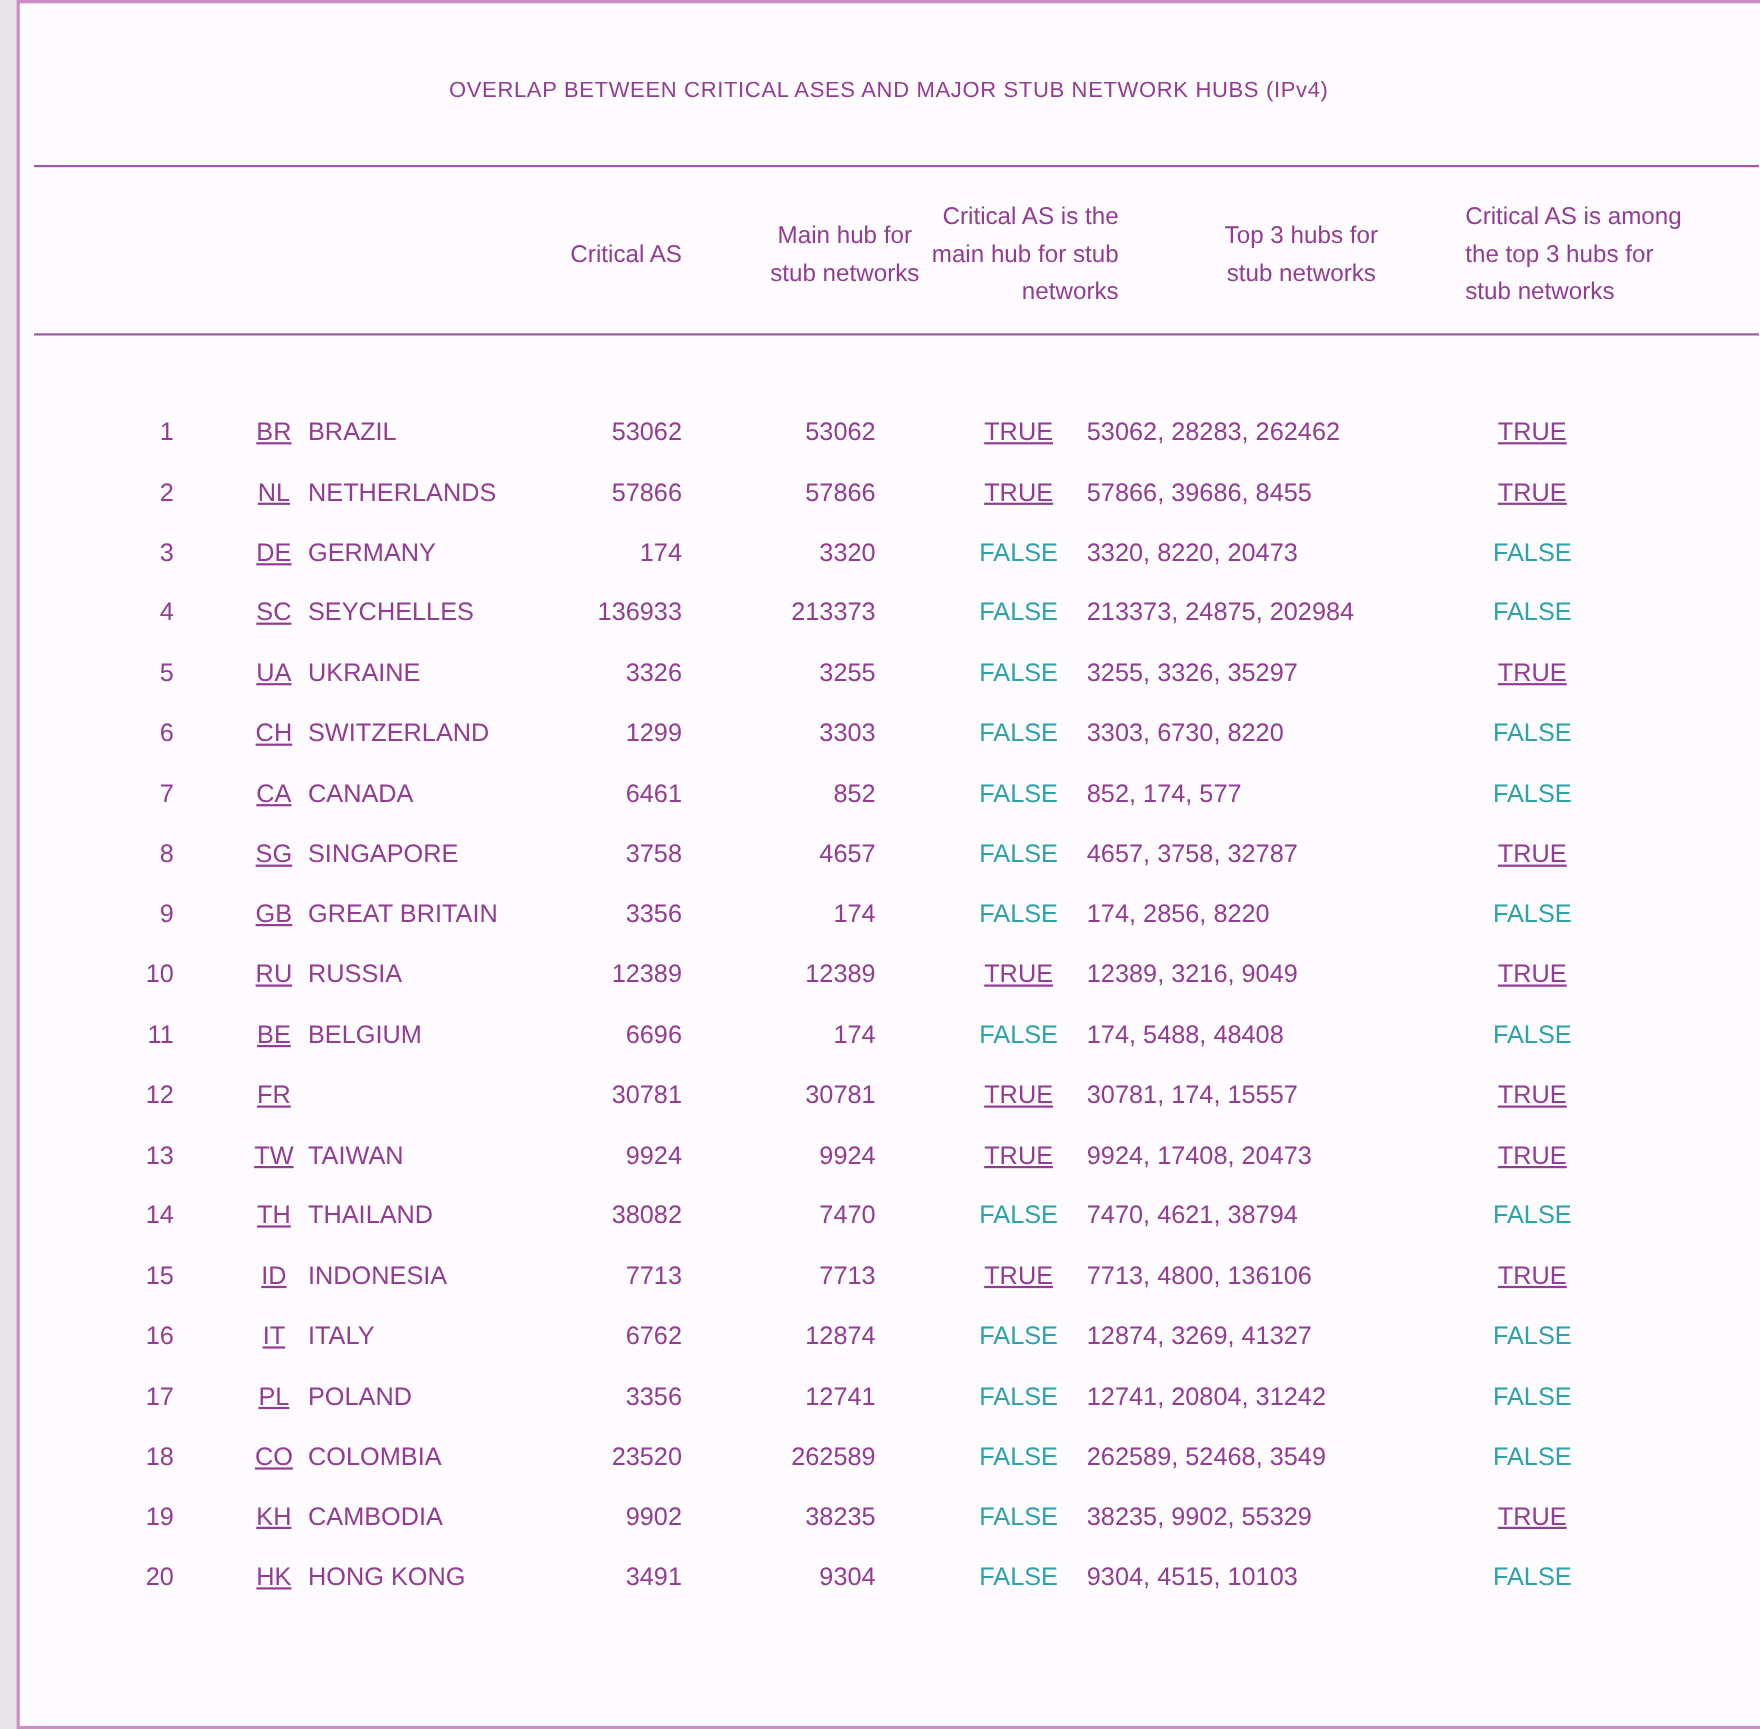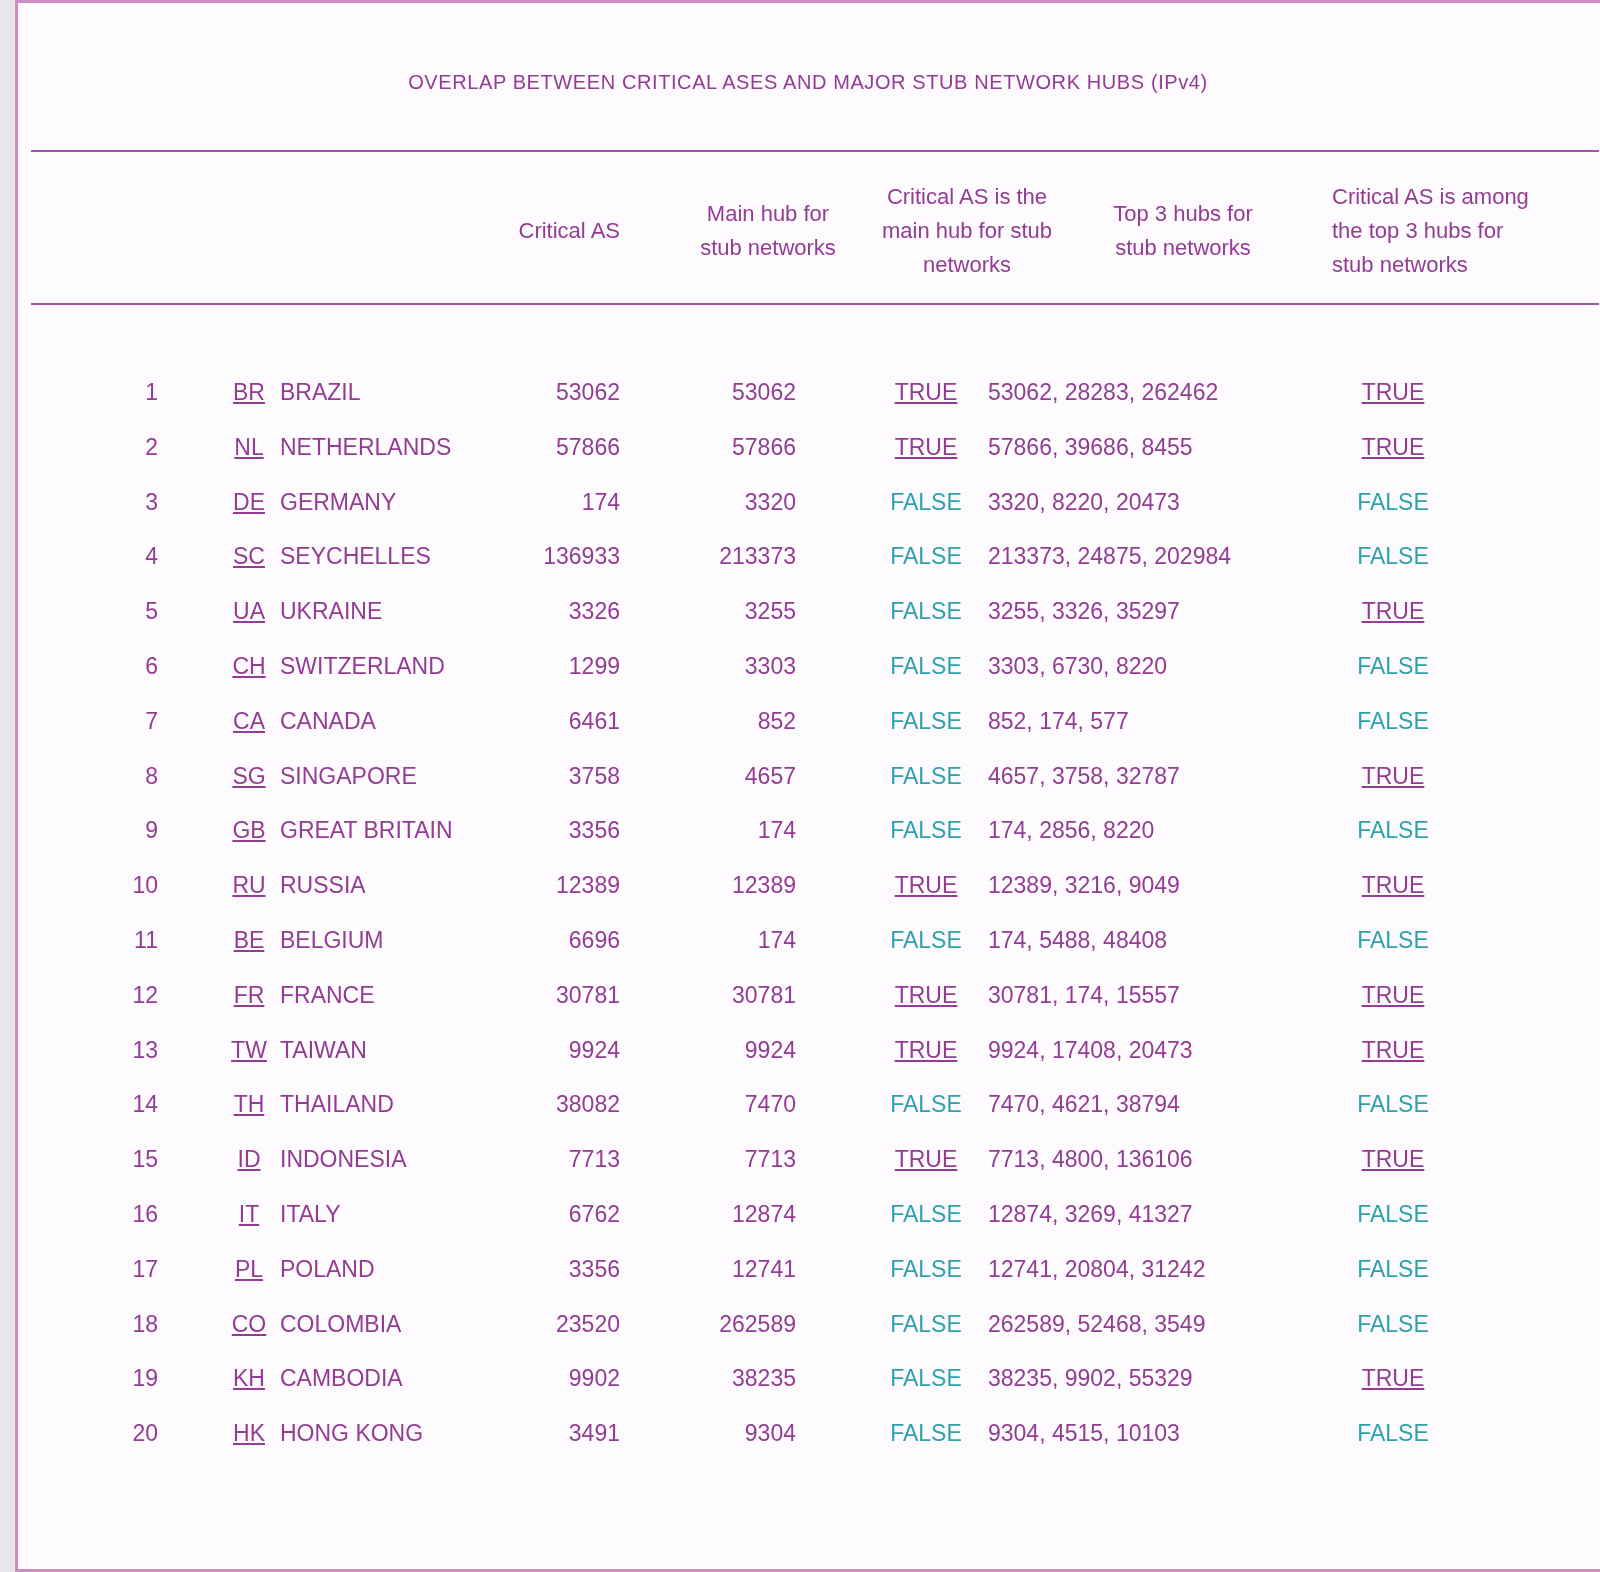--- a/index.html
+++ b/index.html
@@ -28,21 +28,21 @@
   .rule-top{top:147px;}
   .rule-bottom{top:300px;}
   .hcell{
     position:absolute;
     font-size:22px;line-height:34px;
     white-space:pre-line;
     color:var(--purple,#933C93);
   }
   .h-cas   {left:430px;width:172px;top:211px;text-align:right;}
   .h-mh    {left:680px;width:140px;top:194px;text-align:center;}
-  .h-imh   {left:849px;width:200px;top:177px;text-align:center;}
+  .h-imh   {left:799px;width:200px;top:177px;text-align:right;}
   .h-top3  {left:1090px;width:150px;top:194px;text-align:center;}
   .h-atop3 {left:1314px;width:220px;top:177px;text-align:left;}
   .rows{
     position:absolute;top:362px;left:0;right:0;
   }
   .row{
     position:relative;height:54.8px;
   }
   .cell{
     position:absolute;top:0;height:54.8px;line-height:54.8px;
@@ -189,21 +189,20 @@
     <div class="cell c-country">BELGIUM</div>
     <div class="cell c-cas">6696</div>
     <div class="cell c-mh">174</div>
     <div class="cell c-imh v-false">FALSE</div>
     <div class="cell c-top3">174, 5488, 48408</div>
     <div class="cell c-atop3 v-false">FALSE</div>
   </div>
       <div class="row">
     <div class="cell c-rank">12</div>
     <div class="cell c-code">FR</div>
-    <div class="cell c-country">FRANCE</div>
     <div class="cell c-cas">30781</div>
     <div class="cell c-mh">30781</div>
     <div class="cell c-imh v-true">TRUE</div>
     <div class="cell c-top3">30781, 174, 15557</div>
     <div class="cell c-atop3 v-true">TRUE</div>
   </div>
       <div class="row">
     <div class="cell c-rank">13</div>
     <div class="cell c-code">TW</div>
     <div class="cell c-country">TAIWAN</div>

